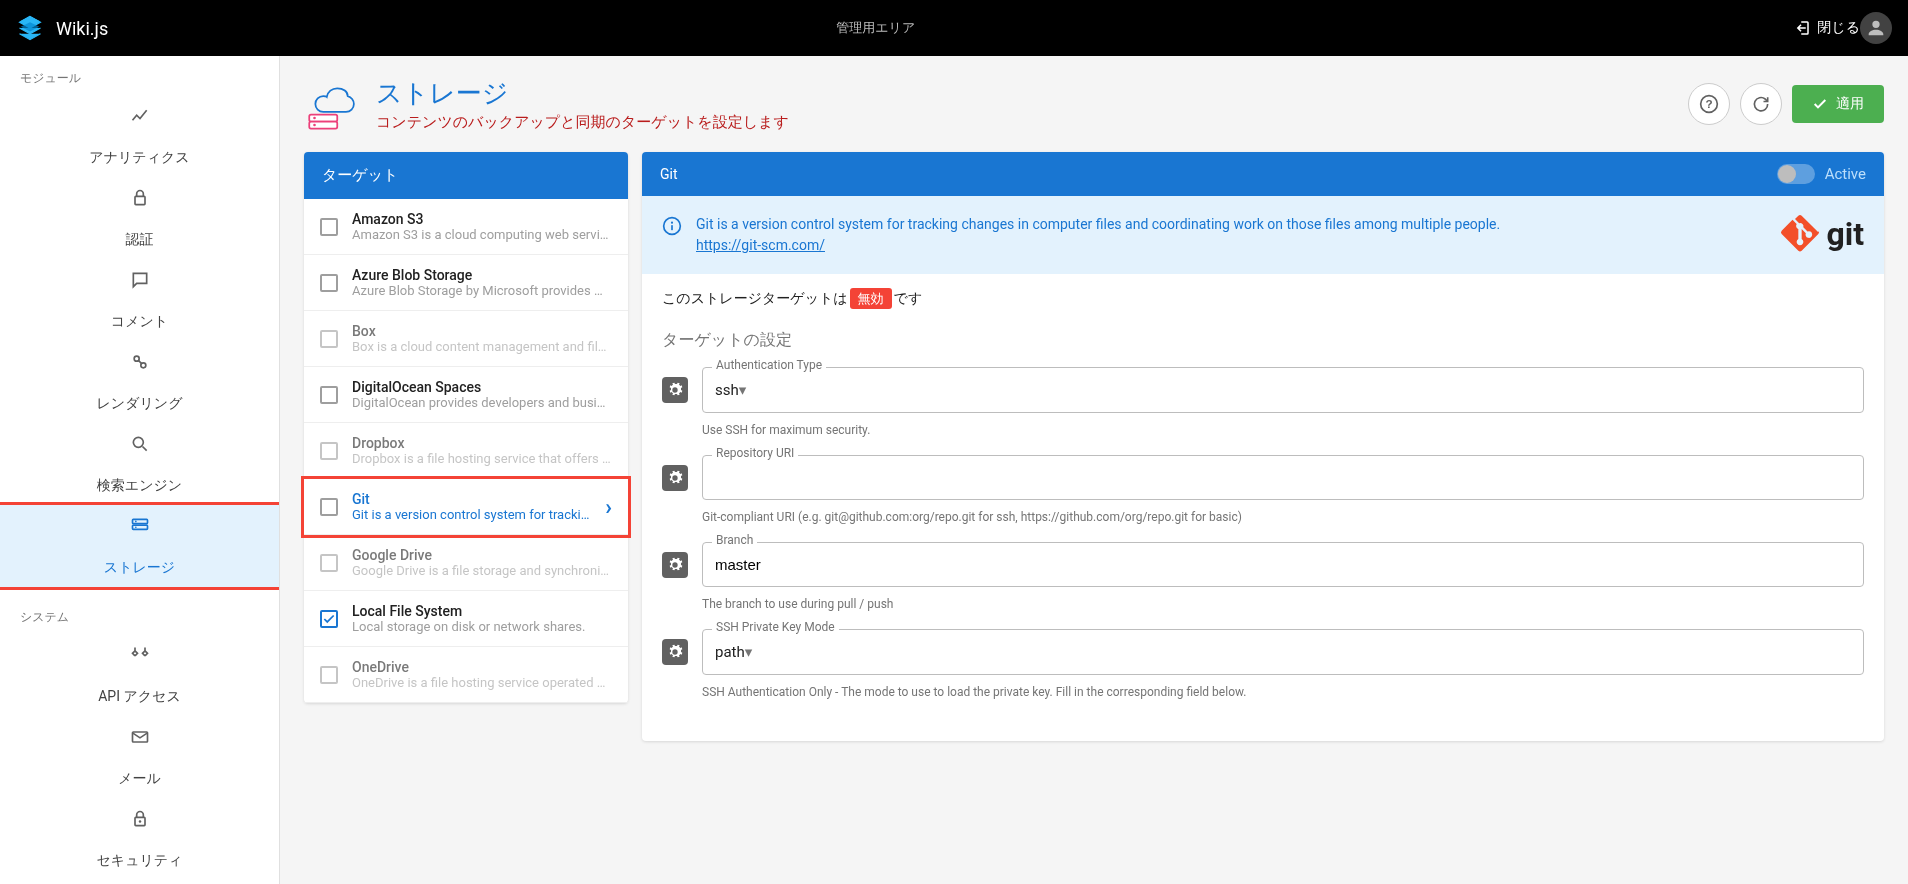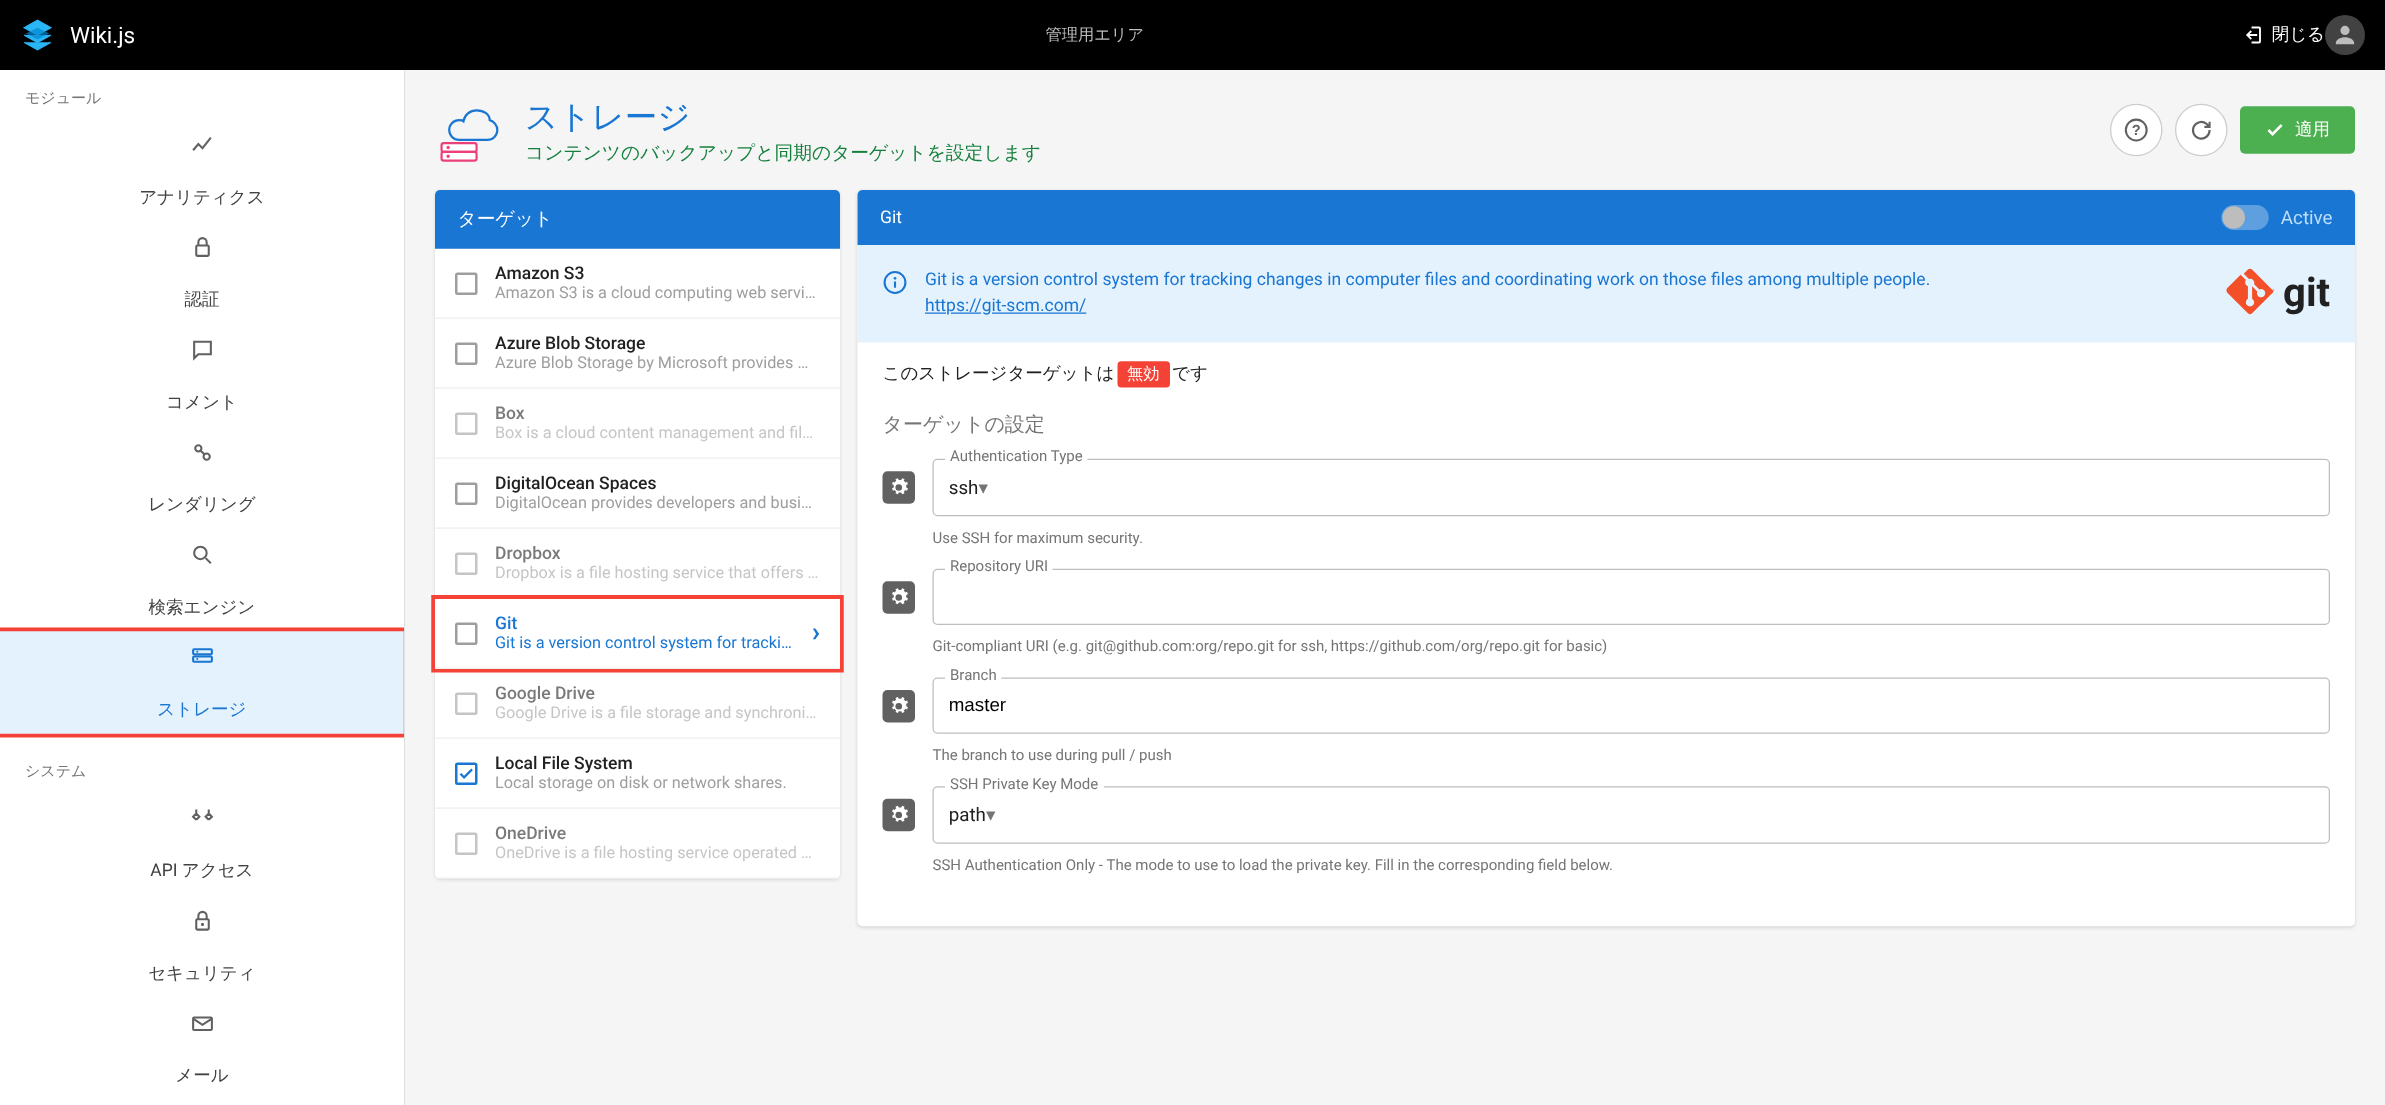--- a/index.html
+++ b/index.html
@@ -12,36 +12,36 @@
 .logo-text { font-size: 18px; font-weight: 400; }
 .header-center { flex: 1; text-align: center; font-size: 13px; color: #bdbdbd; margin-left: -150px; }
 .header-right { display: flex; align-items: center; }
 .close-btn { display: flex; align-items: center; gap: 6px; color: #fff; cursor: pointer; }
 .avatar { width: 32px; height: 32px; border-radius: 50%; background: #424242; display: flex; align-items: center; justify-content: center; cursor: pointer; }
 .avatar svg { width: 22px; height: 22px; fill: #bdbdbd; }
 
 .layout { display: flex; height: calc(100vh - 56px); }
 
 
-.sidebar { width: 324px; background: #fff; overflow-y: auto; border-right: 1px solid #e0e0e0; }
+.sidebar { width: 280px; background: #fff; overflow-y: auto; border-right: 1px solid #e0e0e0; }
 .sidebar-section { padding: 8px 0; }
 .sidebar-header { font-size: 12px; color: #757575; padding: 6px 20px 8px; }
 .sidebar-item { display: flex; align-items: center; gap: 22px; padding: 10px 20px; color: #424242; cursor: pointer; flex-direction: column; }
 .sidebar-item.active { background: #e3f2fd; color: #1976d2; box-shadow: 0 0 0 3px #f44336; position: relative; z-index: 1; }
 .sidebar-item .icon { width: 22px; height: 22px; display: flex; align-items: center; justify-content: center; color: #616161; }
 .sidebar-item.active .icon { color: #1976d2; }
 .sidebar-item .chev { margin-left: auto; color: #9e9e9e; }
 
 
 .main { flex: 1; overflow-y: auto; padding: 20px 24px; }
 .page-head-row { display: flex; align-items: center; gap: 16px; margin-bottom: 20px; }
 .page-head-icon { width: 56px; height: 56px; }
 .page-head-text { flex: 1; }
 .page-title { font-size: 26px; font-weight: 400; color: #1976d2; }
-.page-subtitle { font-size: 15px; color: #15803d; margin-top: 2px; }
+.page-subtitle { font-size: 15px; color: #b91c1c; margin-top: 2px; }
 .page-actions { display: flex; align-items: center; gap: 10px; }
 .icon-btn { width: 42px; height: 42px; border-radius: 50%; border: 1px solid #ccc; background: #fff; display: flex; align-items: center; justify-content: center; cursor: pointer; color: #616161; }
 .apply-btn { background: #4caf50; color: #fff; border: none; padding: 10px 20px; border-radius: 4px; font-size: 14px; display: flex; align-items: center; gap: 8px; cursor: pointer; font-weight: 500; }
 
 .columns { display: flex; gap: 14px; align-items: flex-start; }
 .card { background: #fff; border-radius: 4px; box-shadow: 0 1px 3px rgba(0,0,0,0.12); }
 
 
 .targets-col { width: 324px; flex-shrink: 0; }
 .card-header { background: #1976d2; color: #fff; padding: 14px 18px; font-size: 15px; border-radius: 4px 4px 0 0; }
@@ -183,35 +183,35 @@
             <span class="icon">
               <svg width="20" height="20" viewBox="0 0 24 24">
                 <path fill="none" stroke="currentColor" stroke-width="2" d="M6 3v4m0 0l-3 3 3 3m0-6l3 3-3 3m12-10v4m0 0l-3 3 3 3m0-6l3 3-3 3"></path>
               </svg>
             </span>
             <span>API アクセス</span>
           </div>
           <div class="sidebar-item">
             <span class="icon">
               <svg width="20" height="20" viewBox="0 0 24 24">
+                <rect x="3" y="6" width="18" height="12" rx="1" fill="none" stroke="currentColor" stroke-width="2"></rect>
+                <path fill="none" stroke="currentColor" stroke-width="2" d="M3 7l9 6 9-6"></path>
+              </svg>
+            </span>
+            <span>メール</span>
+          </div>
+          <div class="sidebar-item">
+            <span class="icon">
+              <svg width="20" height="20" viewBox="0 0 24 24">
                 <rect x="6" y="10" width="12" height="10" rx="1" fill="none" stroke="currentColor" stroke-width="2"></rect>
                 <path fill="none" stroke="currentColor" stroke-width="2" d="M8 10V7a4 4 0 018 0v3"></path>
                 <circle cx="12" cy="15" r="1.5" fill="currentColor"></circle>
               </svg>
             </span>
             <span>セキュリティ</span>
-          </div>
-          <div class="sidebar-item">
-            <span class="icon">
-              <svg width="20" height="20" viewBox="0 0 24 24">
-                <rect x="3" y="6" width="18" height="12" rx="1" fill="none" stroke="currentColor" stroke-width="2"></rect>
-                <path fill="none" stroke="currentColor" stroke-width="2" d="M3 7l9 6 9-6"></path>
-              </svg>
-            </span>
-            <span>メール</span>
           </div>
           <div class="sidebar-item">
             <span class="icon">
               <svg width="20" height="20" viewBox="0 0 24 24">
                 <path fill="none" stroke="currentColor" stroke-width="2" d="M18 8a6 6 0 01-9 5H3v5h3v-2h3v-2l1-1a6 6 0 108-5z"></path>
               </svg>
             </span>
             <span>SSL</span>
           </div>
           <div class="sidebar-item">

